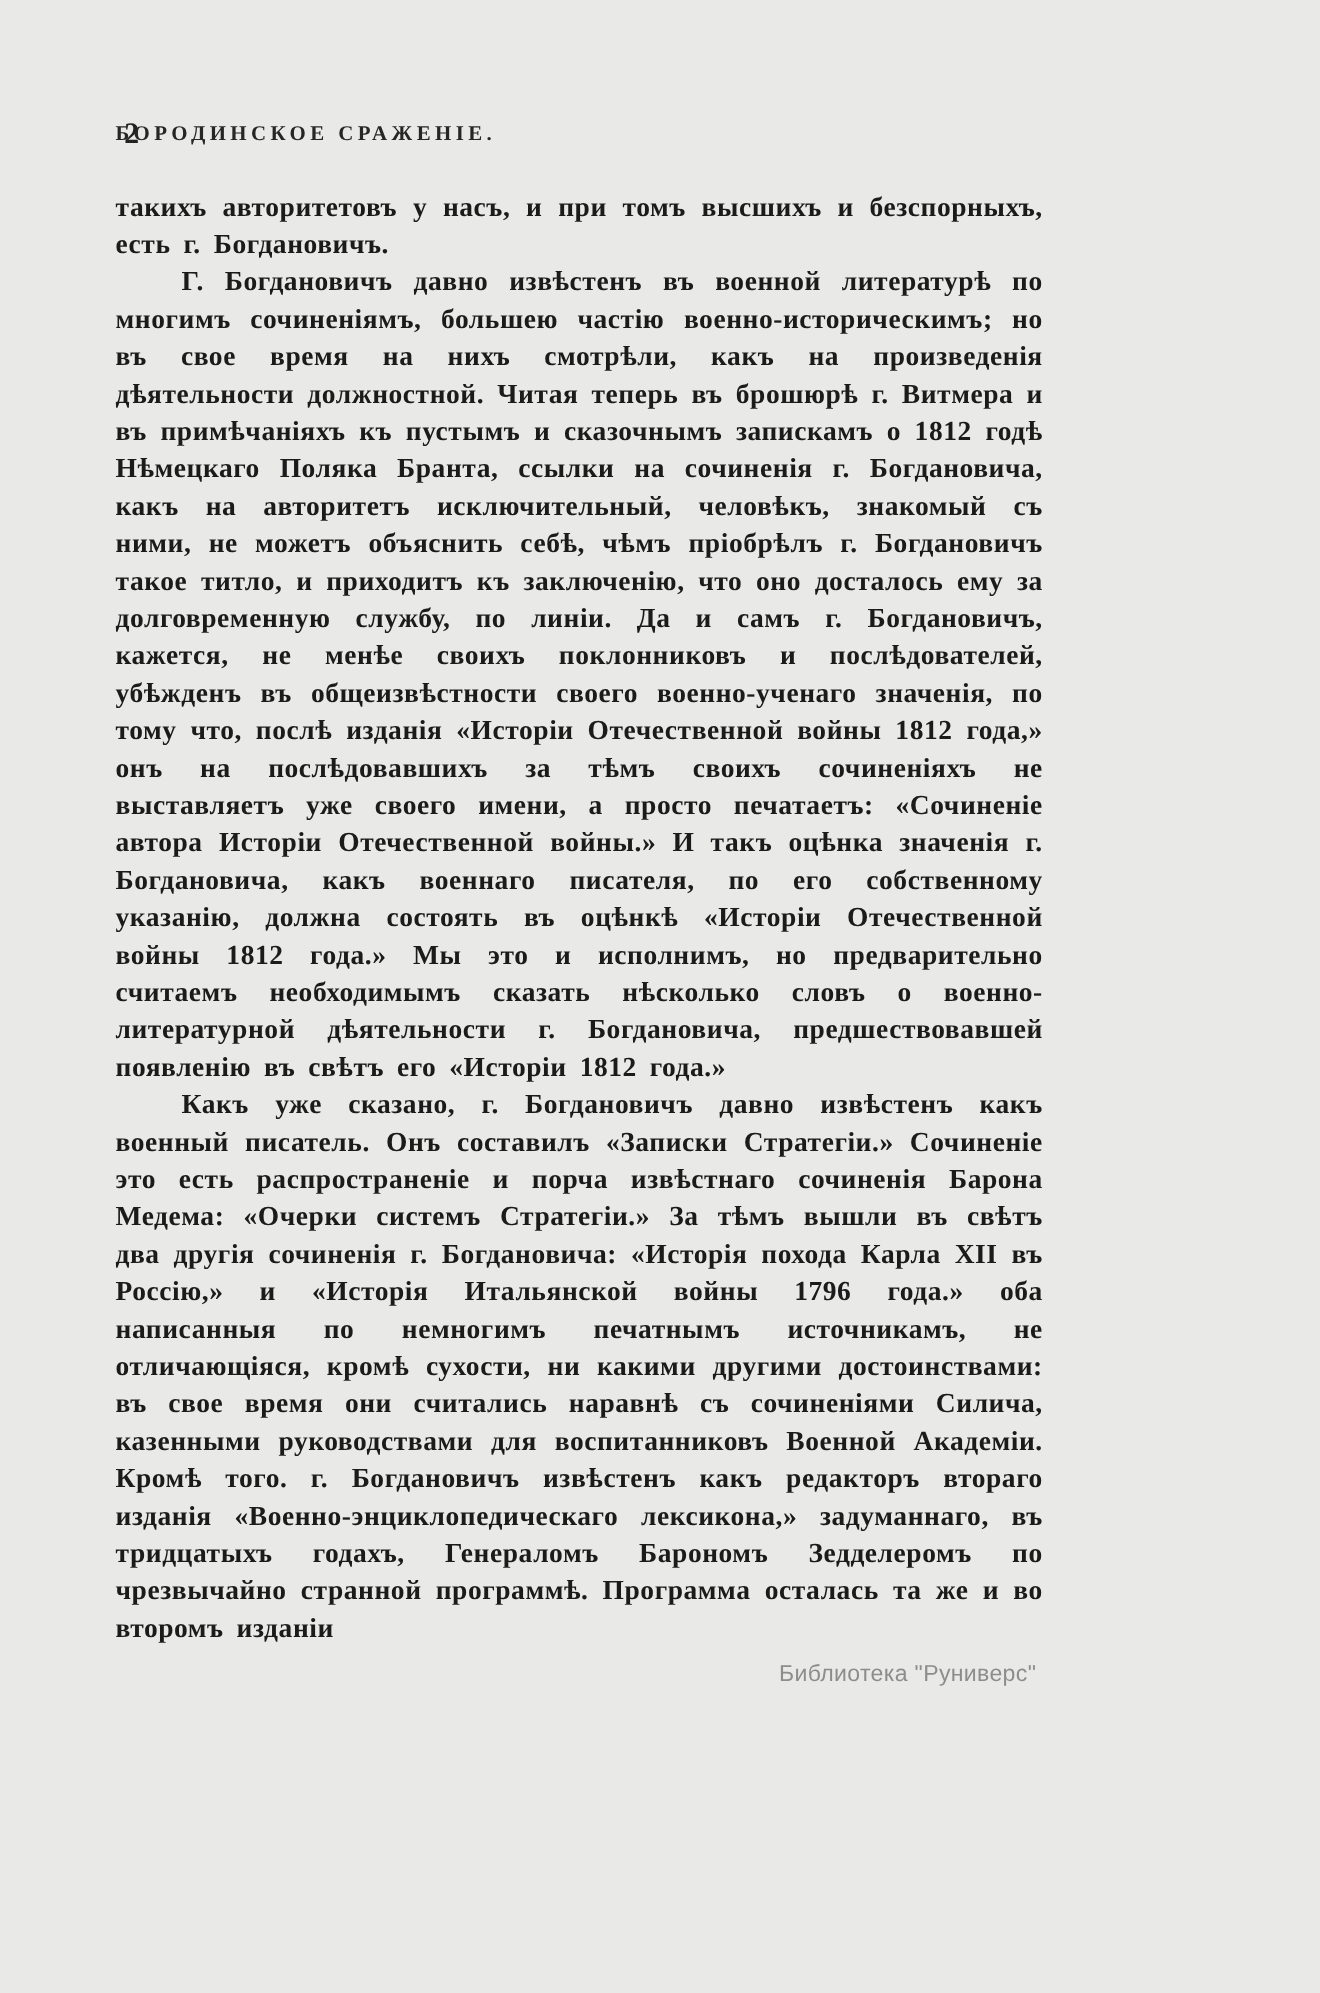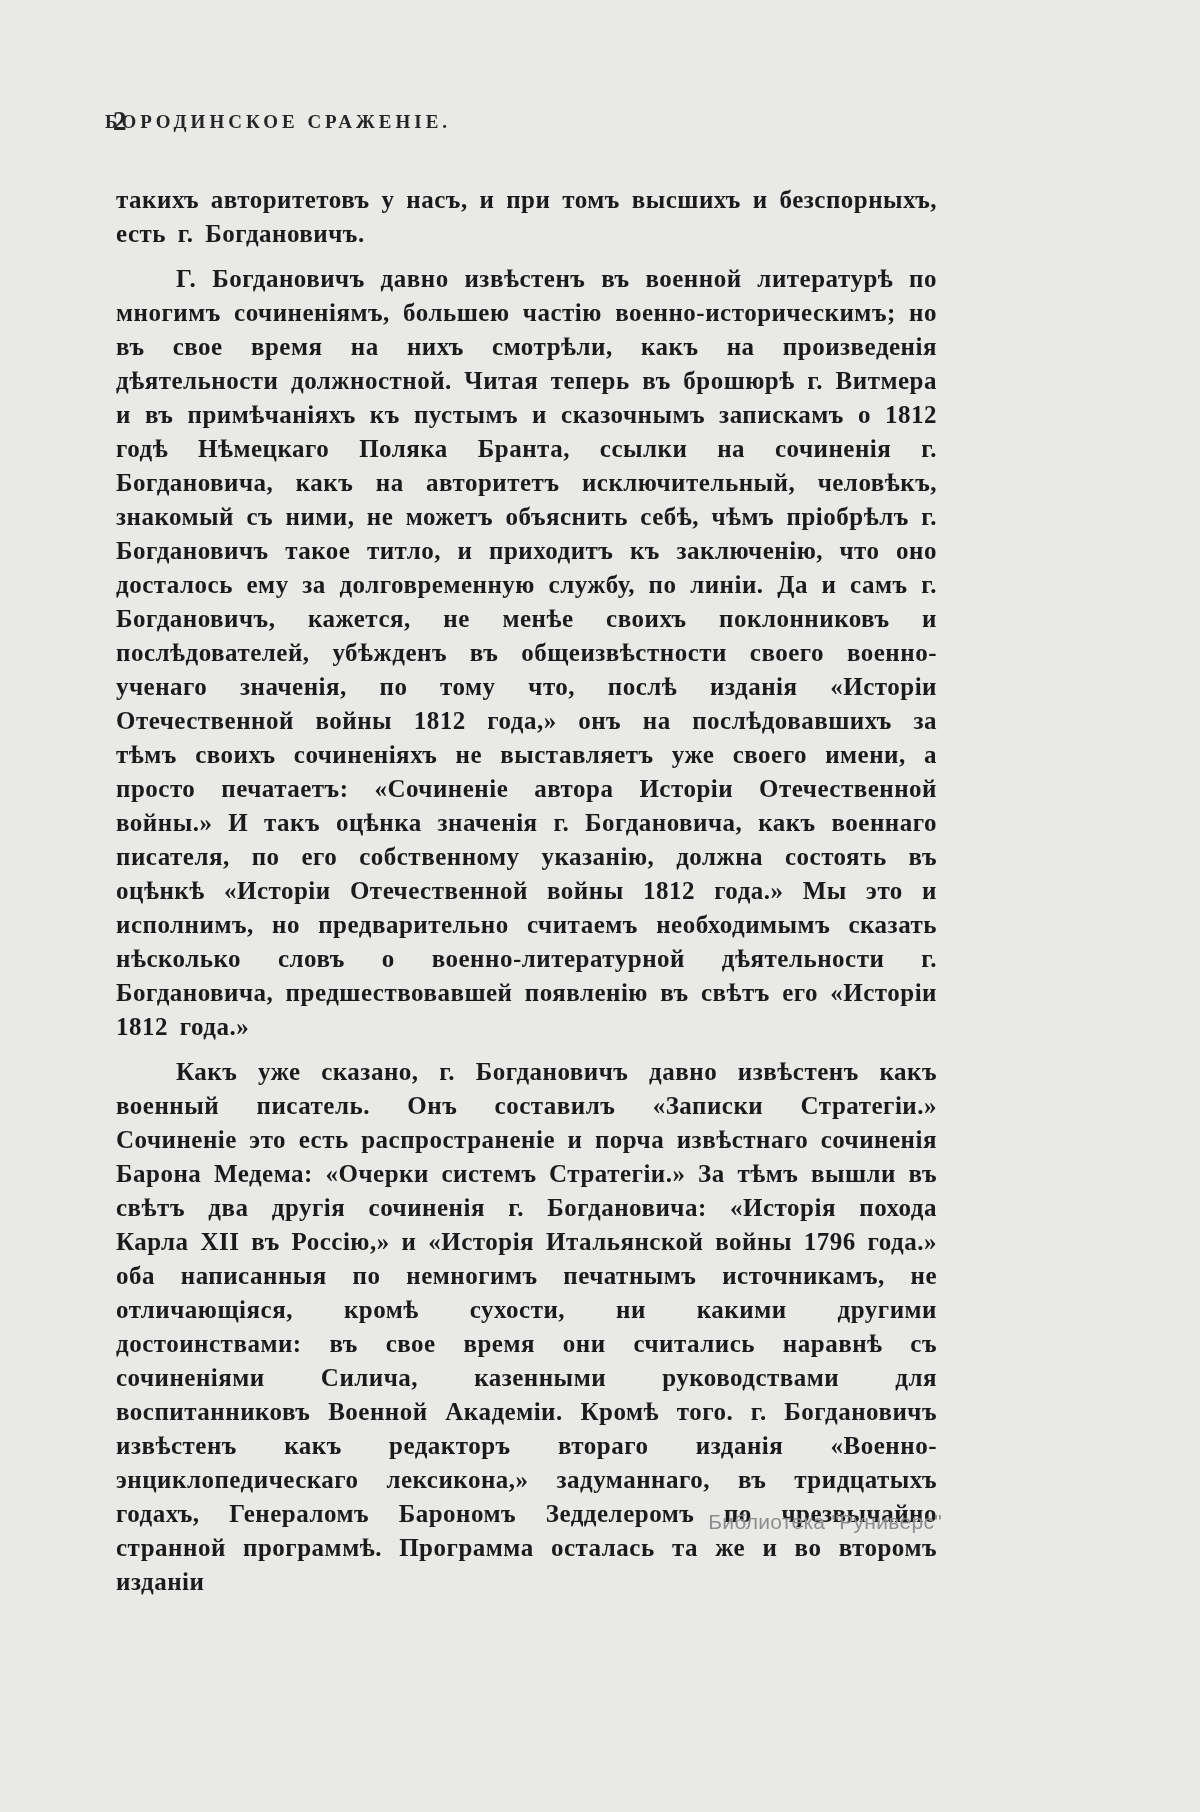--- a/index.html
+++ b/index.html
@@ -55,21 +55,21 @@
     width: 843px;
     font-size: 25px;
     line-height: 34px;
     font-weight: 700;
     letter-spacing: 0.5px;
     word-spacing: 5px;
     text-align: justify;
     color: #1b1b1b;
   }
   .para {
-    margin: 11px;
+    margin: 0;
     text-indent: 0;
   }
   .para.indent {
     text-indent: 60px;
     font-family: Liberation Serif, serif;
   }
   .watermark {
     position: absolute;
     top: 1510px;
     right: 258px;

